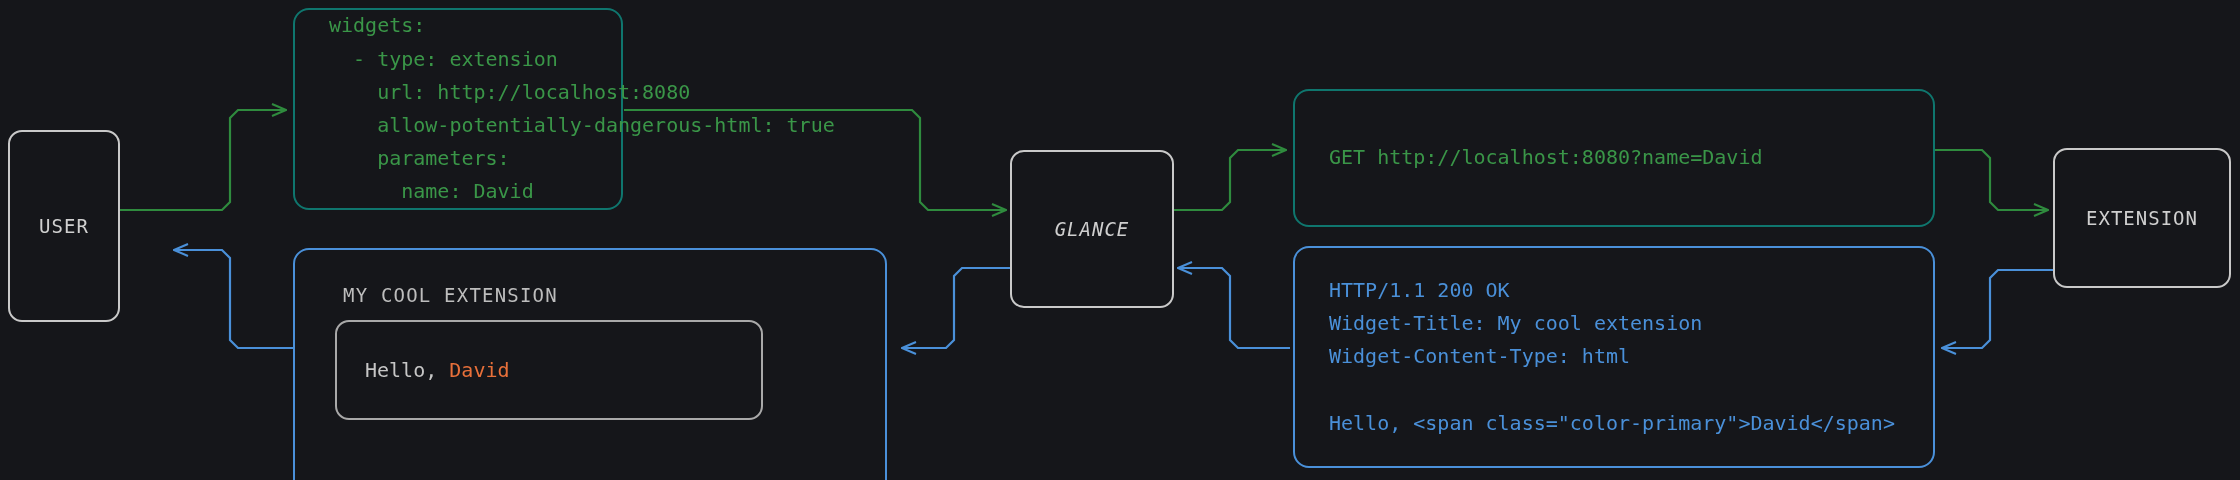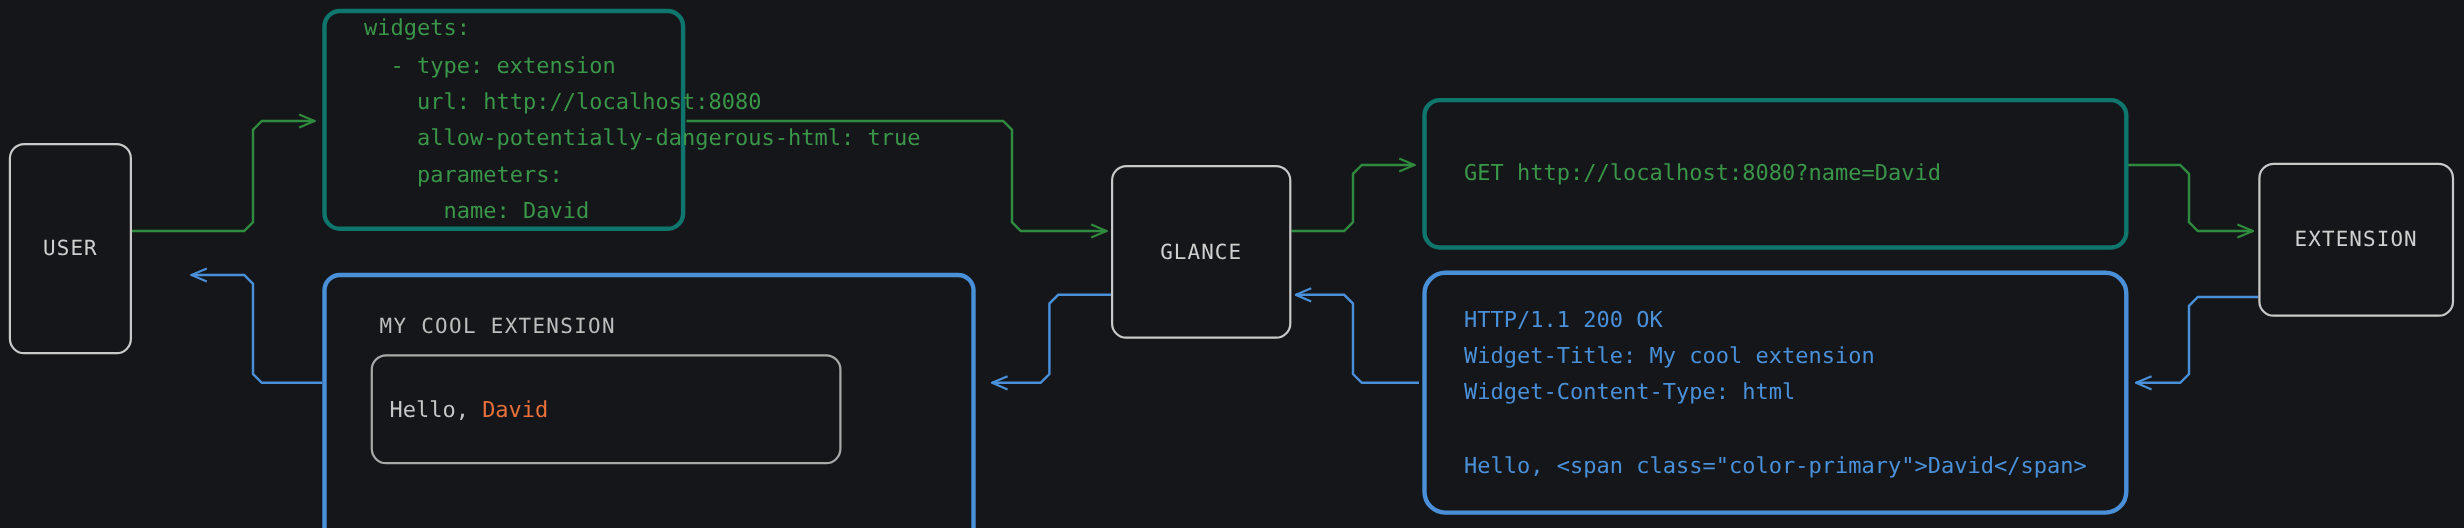--- a/index.html
+++ b/index.html
@@ -35,29 +35,28 @@
   }
   .node-label {
     color: #cfcfcf;
     font-family: "DejaVu Sans Mono", monospace;
     font-size: 19px;
     letter-spacing: 1px;
   }
   .codebox {
     position: absolute;
     box-sizing: border-box;
-    border: 4px solid #0f766e;
+    border: 2px solid #0f766e;
     border-radius: 16px;
     background: #15161a;
     display: flex;
     align-items: center;
   }
   .codebox.blue {
     border-color: #4a90d9;
-    border-radius: 21px;
   }
   .codebox.widget {
     border-color: #4a90d9;
     display: block;
   }
   pre.code {
     margin: 0;
     padding: 0 0 0 34px;
     color: #3a9648;
     font-family: "DejaVu Sans Mono", monospace;
@@ -83,21 +82,21 @@
     top: 70px;
     width: 428px;
     height: 100px;
     box-sizing: border-box;
     border: 2px solid #a9a9a9;
     border-radius: 14px;
     display: flex;
     align-items: center;
   }
   .widget-inner .greet {
-    padding-left: 15px;
+    padding-left: 28px;
     color: #c6c6c6;
     font-family: "DejaVu Sans Mono", monospace;
     font-size: 20px;
   }
   .widget-inner .greet .accent {
     color: #e8703a;
   }
 </style>
 </head>
 <body>
@@ -126,21 +125,21 @@
       <path d="M1290,348 L1238,348 L1230,340 L1230,276 L1222,268 L1178,268" marker-end="url(#ah-blue)"></path>
       <path d="M1010,268 L962,268 L954,276 L954,340 L946,348 L902,348" marker-end="url(#ah-blue)"></path>
       <path d="M293,348 L238,348 L230,340 L230,258 L222,250 L174,250" marker-end="url(#ah-blue)"></path>
     </g>
   </svg>
 
   <div class="node" style="left:8px; top:130px; width:112px; height:192px;">
     <span class="node-label">USER</span>
   </div>
 
-  <div class="node" style="left:1010px; top:150px; width:164px; height:158px;">
+  <div class="node" style="left:1010px; top:150px; width:164px; height:158px;font-style:italic;">
     <span class="node-label">GLANCE</span>
   </div>
 
   <div class="node" style="left:2053px; top:148px; width:178px; height:140px;">
     <span class="node-label">EXTENSION</span>
   </div>
 
   <div class="codebox" style="left:293px; top:8px; width:330px; height:202px;">
     <pre class="code">widgets:
   - type: extension

